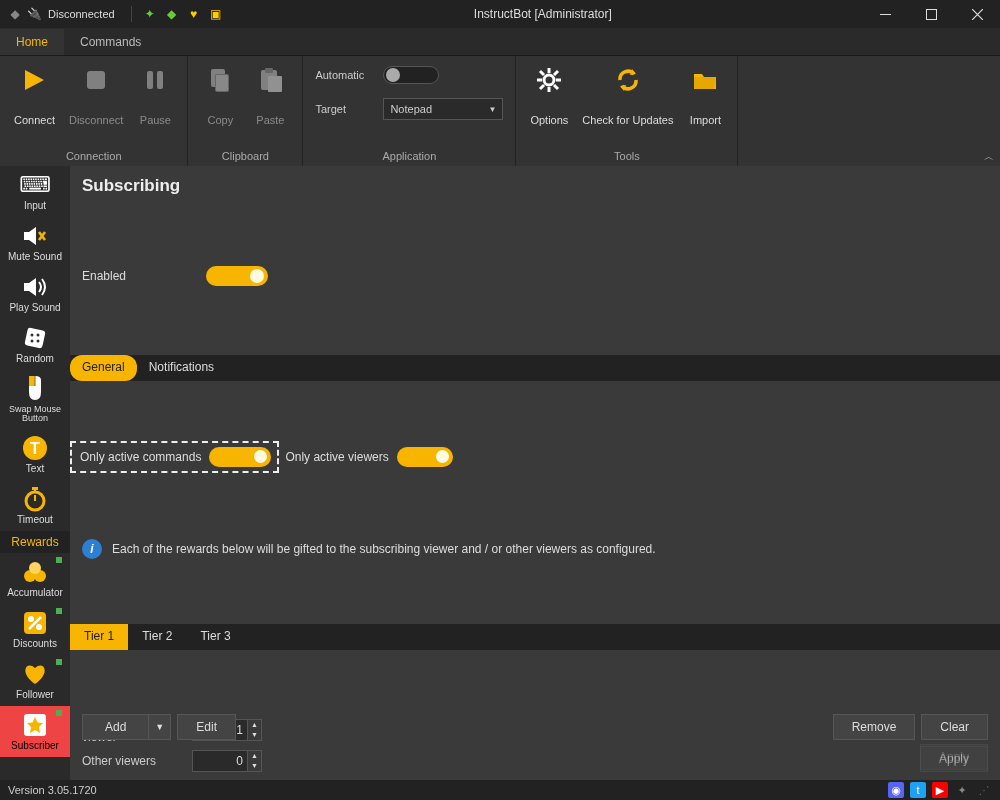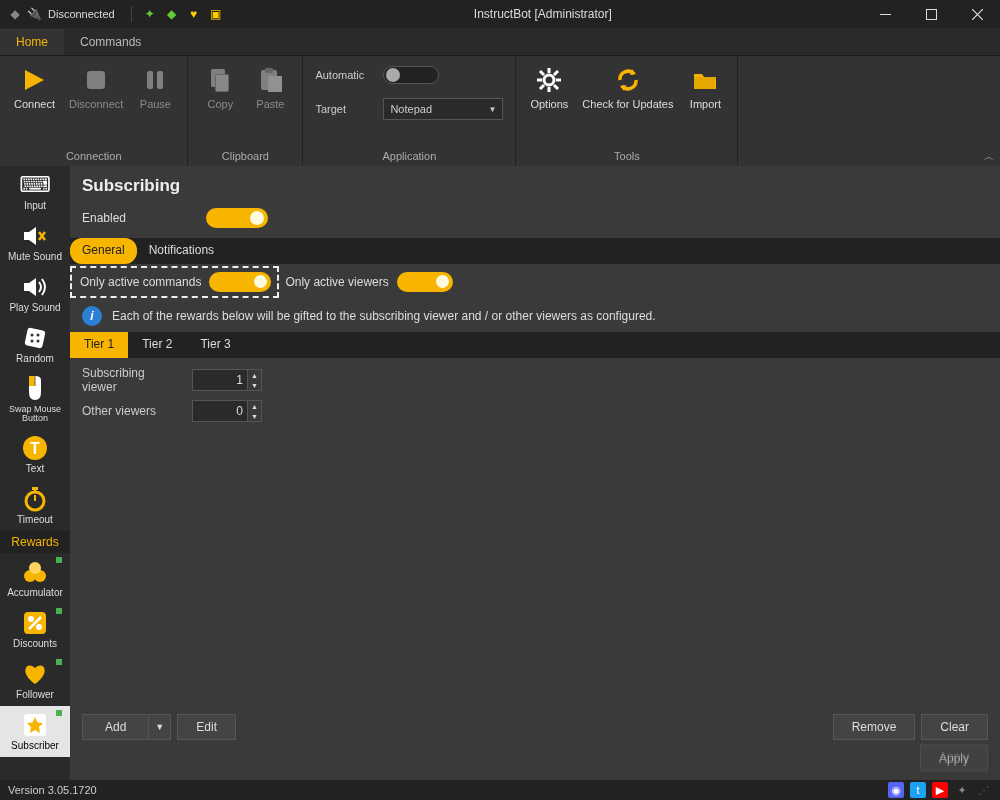--- a/index.html
+++ b/index.html
@@ -21,39 +21,39 @@
 .menutab { padding: 6px 16px; color: #bbb; font-size: 12px; }
 .menutab.active { color: #f7b500; background: #333; }
 
 
 .ribbon { height: 110px; background: #333; display: flex; position: relative; }
 .ribbon-group { display: flex; flex-direction: column; align-items: center; border-right: 1px solid #222; padding: 4px 8px 2px; }
 .ribbon-row { display: flex; gap: 2px; }
 .ribbon-btn { display: flex; flex-direction: column; align-items: center; padding: 4px 6px; min-width: 48px; }
 .ribbon-btn.disabled { opacity: 0.5; }
 .ribbon-icon { width: 32px; height: 32px; display: flex; align-items: center; justify-content: center; font-size: 24px; margin-bottom: 2px;}
-.ribbon-label { font-size: 11px; color: #ddd; text-align: right; line-height: 1.1; }
+.ribbon-label { font-size: 11px; color: #ddd; text-align: right; line-height: 1.1; margin-top: 16px; }
 .ribbon-group-label { font-size: 11px; color: #aaa; margin-top: auto; padding-bottom: 2px;}
 .app-group-inner { display: flex; flex-direction: column; gap: 14px; padding: 6px 4px 0; }
 .app-row { display: flex; align-items: center; gap: 8px; }
 .app-row-label { width: 60px; font-size: 11px; color: #ccc; }
 .toggle { width: 56px; height: 18px; background: #222; border-radius: 9px; position: relative; border: 1px solid #555; }
 .toggle .knob { width: 14px; height: 14px; background: #aaa; border-radius: 50%; position: absolute; top: 1px; left: 2px; }
 .combo { width: 120px; height: 22px; background: #2a2a2a; border: 1px solid #555; display: flex; align-items: center; padding: 0 6px; color: #ccc; font-size: 11px; justify-content: space-between;}
 .ribbon-collapse { position: absolute; right: 6px; bottom: 2px; color: #ccc; font-size: 10px; }
 
 
 .main { display: flex; height: calc(800px - 28px - 28px - 110px - 20px); }
 
 
 .sidebar { width: 70px; background: #2a2a2a; display: flex; flex-direction: column; overflow: hidden;}
 .side-item { display: flex; flex-direction: column; align-items: center; padding: 4px 0 6px; position: relative; }
 .side-icon { width: 30px; height: 30px; display: flex; align-items: center; justify-content: center; font-size: 22px; margin-bottom: 1px;}
 .side-label { font-size: 10px; color: #ddd; text-align: center; line-height: 1;}
-.side-item.sub-active { background: #e5e5e5; }
+.side-item.sub-active { background: #ef4444; }
 .side-item.sub-active .side-label { color: #000;}
 .side-header { background: #222; color: #f7b500; font-weight: normal; font-size: 12px; padding: 4px 0; text-align: center; }
 .side-badge { width: 6px; height: 6px; background: #4caf50; position: absolute; top: 4px; right: 8px; }
 
 
 .content { flex: 1; background: #3a3a3a; display: flex; flex-direction: column; padding: 0; overflow: hidden; position: relative;}
 .content-title { font-size: 17px; font-weight: bold; color: #eee; padding: 10px 12px 8px; }
 .row-enable { display: flex; align-items: center; padding: 4px 12px 10px; gap: 80px;}
 .big-toggle { width: 62px; height: 20px; background: #f7b500; border-radius: 10px; position: relative; }
 .big-toggle .knob { width: 14px; height: 14px; background: #fffbe0; border-radius: 50%; position: absolute; top: 3px; right: 4px; }
@@ -475,20 +475,20 @@
   <div class="right">
     <span class="status-icon" style="background:#5865f2;color:#fff">◉</span>
     <span class="status-icon" style="background:#1da1f2;color:#fff">t</span>
     <span class="status-icon" style="background:#ff0000;color:#fff">▶</span>
     <span class="status-icon" style="color:#888">✦</span>
     <span class="status-icon" style="color:#666">⋰</span>
   </div>
 </div>
 
 <style>
-.content { position: relative; }
+.content { position: relative; justify-content: space-between; }
 .bottom-buttons { position: absolute; bottom: 40px; left: 12px; right: 12px; }
 .apply-row { position: absolute; bottom: 8px; right: 12px; }
 </style>
 
 <div class="apply-row" style="position:fixed; bottom:28px; right:12px;">
   <div class="btn disabled">Apply</div>
 </div>
 
 </body></html>

